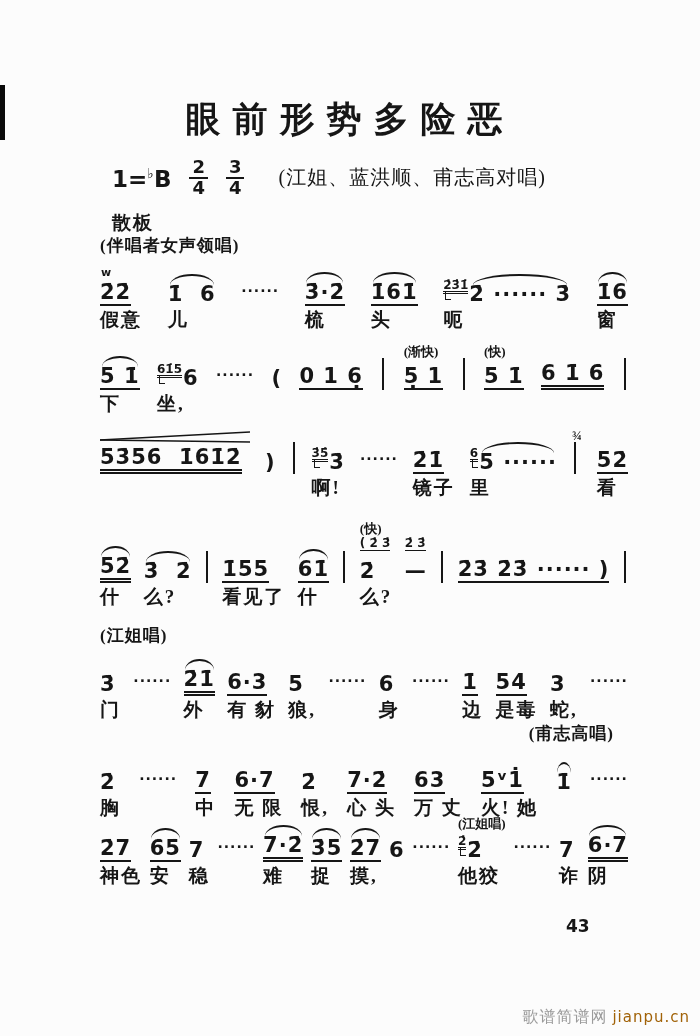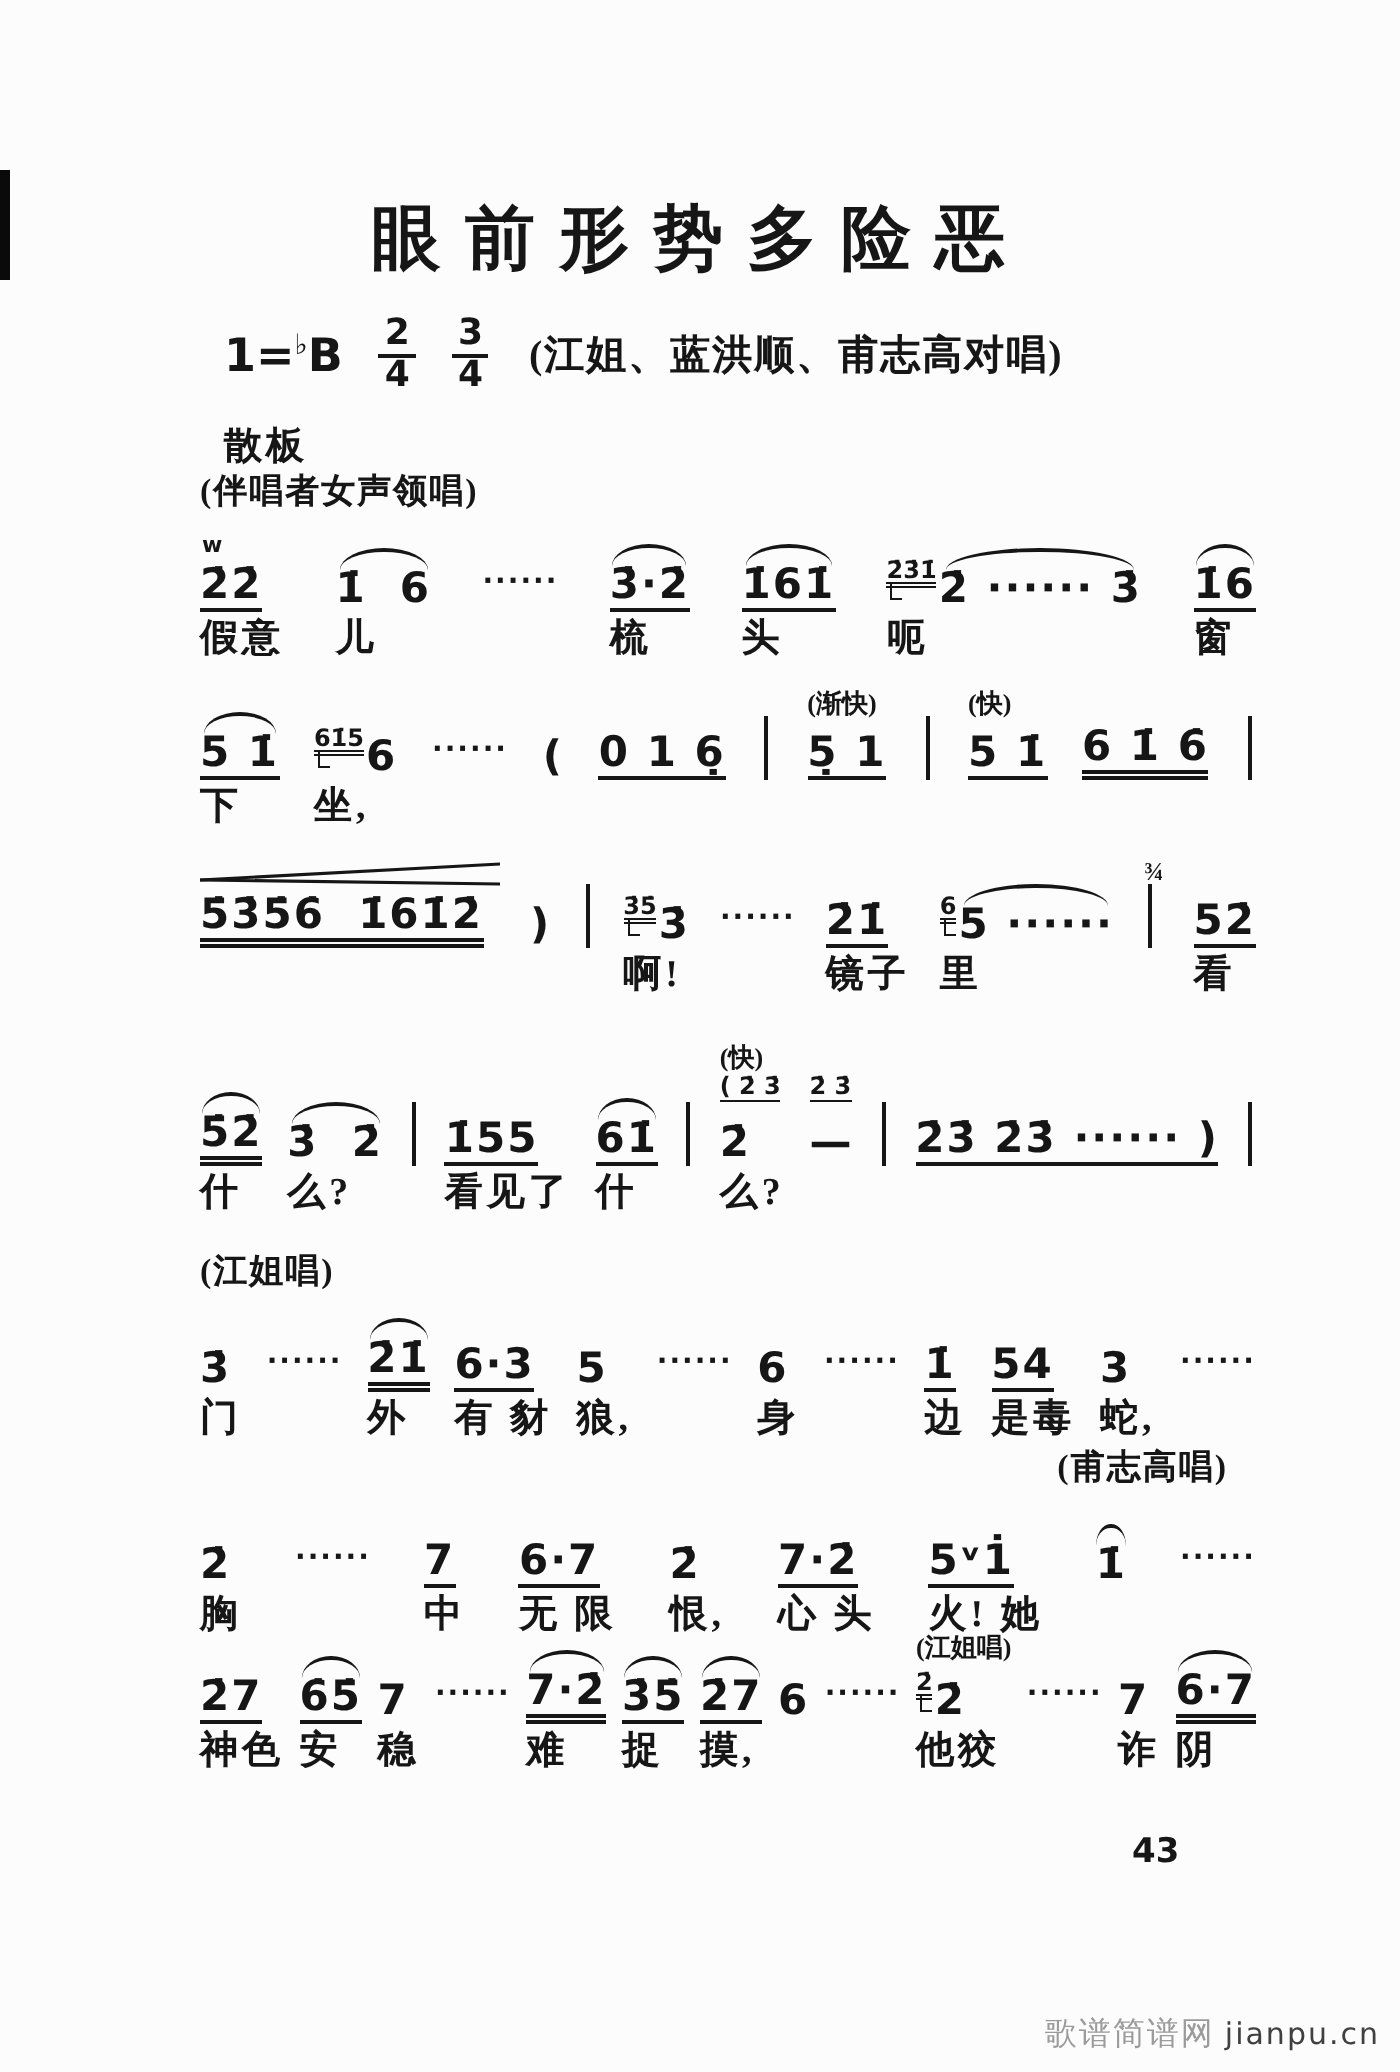--- a/index.html
+++ b/index.html
@@ -7,27 +7,27 @@
        font-family:"Liberation Serif","DejaVu Serif",serif;color:#161616;}
   .edge-mark{position:absolute;left:0;top:85px;width:5px;height:55px;background:#0a0a0a;}
   .title{position:absolute;top:96px;left:0;width:100%;text-align:center;
          font-size:35px;font-weight:bold;letter-spacing:12px;}
   .keyline{position:absolute;top:158px;left:112px;display:flex;align-items:center;gap:10px;justify-content:center;}
   .keysig{font-size:23px;font-weight:bold;font-family:"DejaVu Sans",sans-serif;}
   .keysig sup{font-size:14px;}
   .frac{display:inline-flex;flex-direction:column;align-items:center;margin-left:8px;
         font-family:"DejaVu Sans",sans-serif;font-weight:bold;font-size:18px;line-height:1.05;}
   .frac .num{border-bottom:2px solid #161616;padding:0 3px;}
-  .performers{font-size:20px;font-weight:bold;margin-left:10px;letter-spacing:1px;}
+  .performers{font-size:20px;font-weight:normal;margin-left:24px;letter-spacing:1px;}
   .tempo-head{position:absolute;top:210px;left:112px;font-size:19px;font-weight:bold;letter-spacing:2px;}
   .pagenum{position:absolute;top:916px;left:566px;font-size:17px;font-weight:bold;
            font-family:"DejaVu Sans",sans-serif;}
   .watermark{position:absolute;bottom:8px;right:10px;font-size:16px;letter-spacing:1px;}
   .wm-name{color:#9b9b9b;margin-left:24px;}
-  .wm-url{color:#404040;font-family:"DejaVu Sans",sans-serif;font-size:15px;}
+  .wm-url{color:#a16207;font-family:"DejaVu Sans",sans-serif;font-size:15px;}
 
   
   .system{position:absolute;left:100px;width:528px;}
   .s1{top:234px}.s2{top:340px}.s3{top:424px}.s4{top:522px}
   .s5{top:624px}.s6{top:722px}.s7{top:812px}
   .syslabel{font-size:17px;font-weight:bold;height:22px;letter-spacing:1px;}
   .syslabel.right{text-align:right;padding-right:14px;}
   .cells{display:flex;justify-content:space-between;align-items:flex-end;}
   .cell{display:flex;flex-direction:column;justify-content:flex-end;align-items:flex-start;}
   .above{min-height:20px;display:flex;flex-direction:column;justify-content:flex-end;align-items:flex-start;}
@@ -511,20 +511,27 @@
         <div class="cell">
           <div class="above"></div>
           <div class="nrow">
             <span class="nwrap"><span class="ntext u1">7·2̇</span></span>
           </div>
           <div class="lyric">心 头</div>
         </div>
         <div class="cell">
           <div class="above"></div>
           <div class="nrow">
+            <span class="nwrap"><span class="ntext u1">63</span></span>
+          </div>
+          <div class="lyric">万 丈</div>
+        </div>
+        <div class="cell">
+          <div class="above"></div>
+          <div class="nrow">
             <span class="nwrap"><span class="ntext u1">5ᵛ1̇</span></span>
           </div>
           <div class="lyric">火! 她</div>
         </div>
         <div class="cell">
           <div class="above"></div>
           <div class="nrow">
             <span class="nwrap"><span class="ntext u0">1̇</span><i class="tie"></i></span>
           </div>
           <div class="lyric"></div>

